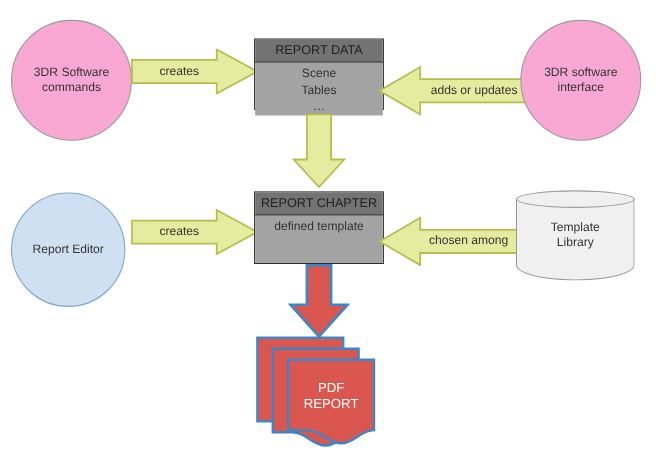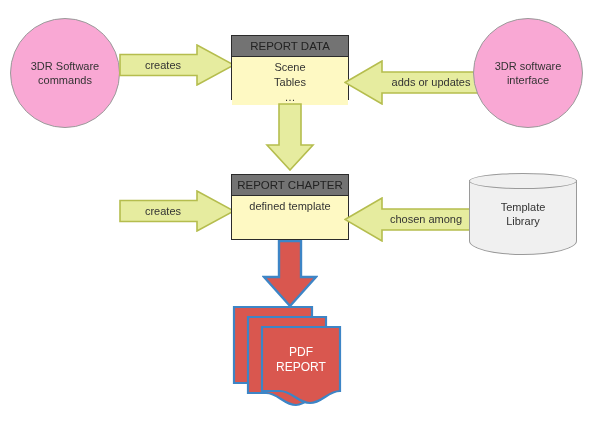--- a/index.html
+++ b/index.html
@@ -63,21 +63,21 @@
     background: #737373;
   }
   .box-body {
     flex: 1;
     font-size: 11px;
     color: #333333;
     text-align: center;
     padding-top: 3px;
     line-height: 15px;
     white-space: pre-line;
-    background: #fef9c3;
+    background: #a3a3a3;
   }
   
   .cylinder {
     position: absolute;
     box-sizing: border-box;
   }
   .cyl-body {
     position: absolute;
     left: 0;
     right: 0;
@@ -178,20 +178,23 @@
     <span>3DR software
 interface</span>
   </div>
 
   <div class="arrow-wrap" style="left:265px; top:103px; width:50px; height:68px;">
     <svg width="50" height="68" viewBox="0 0 50 68">
       <polygon points="14,1 36,1 36,42 48,42 25,67 2,42 14,42" fill="#e6ec9f" stroke="#b5bd4e" stroke-width="1.6"></polygon>
     </svg>
   </div>
 
+  <div class="circle circle-blue" style="left:10px; top:175px; width:104px; height:104px;">
+    <span>Report Editor</span>
+  </div>
 
   <div class="arrow-wrap" style="left:119px; top:190px; width:116px; height:42px;">
     <svg width="116" height="42" viewBox="0 0 116 42">
       <polygon points="1,10.5 78,10.5 78,1 115,21 78,41 78,31.5 1,31.5" fill="#e6ec9f" stroke="#b5bd4e" stroke-width="1.6"></polygon>
     </svg>
     <div class="arrow-label" style="left:0; top:14px; width:88px;">creates</div>
   </div>
 
   <div class="box" style="left:231px; top:174px; width:118px; height:66px;">
     <div class="box-header">REPORT CHAPTER</div>

